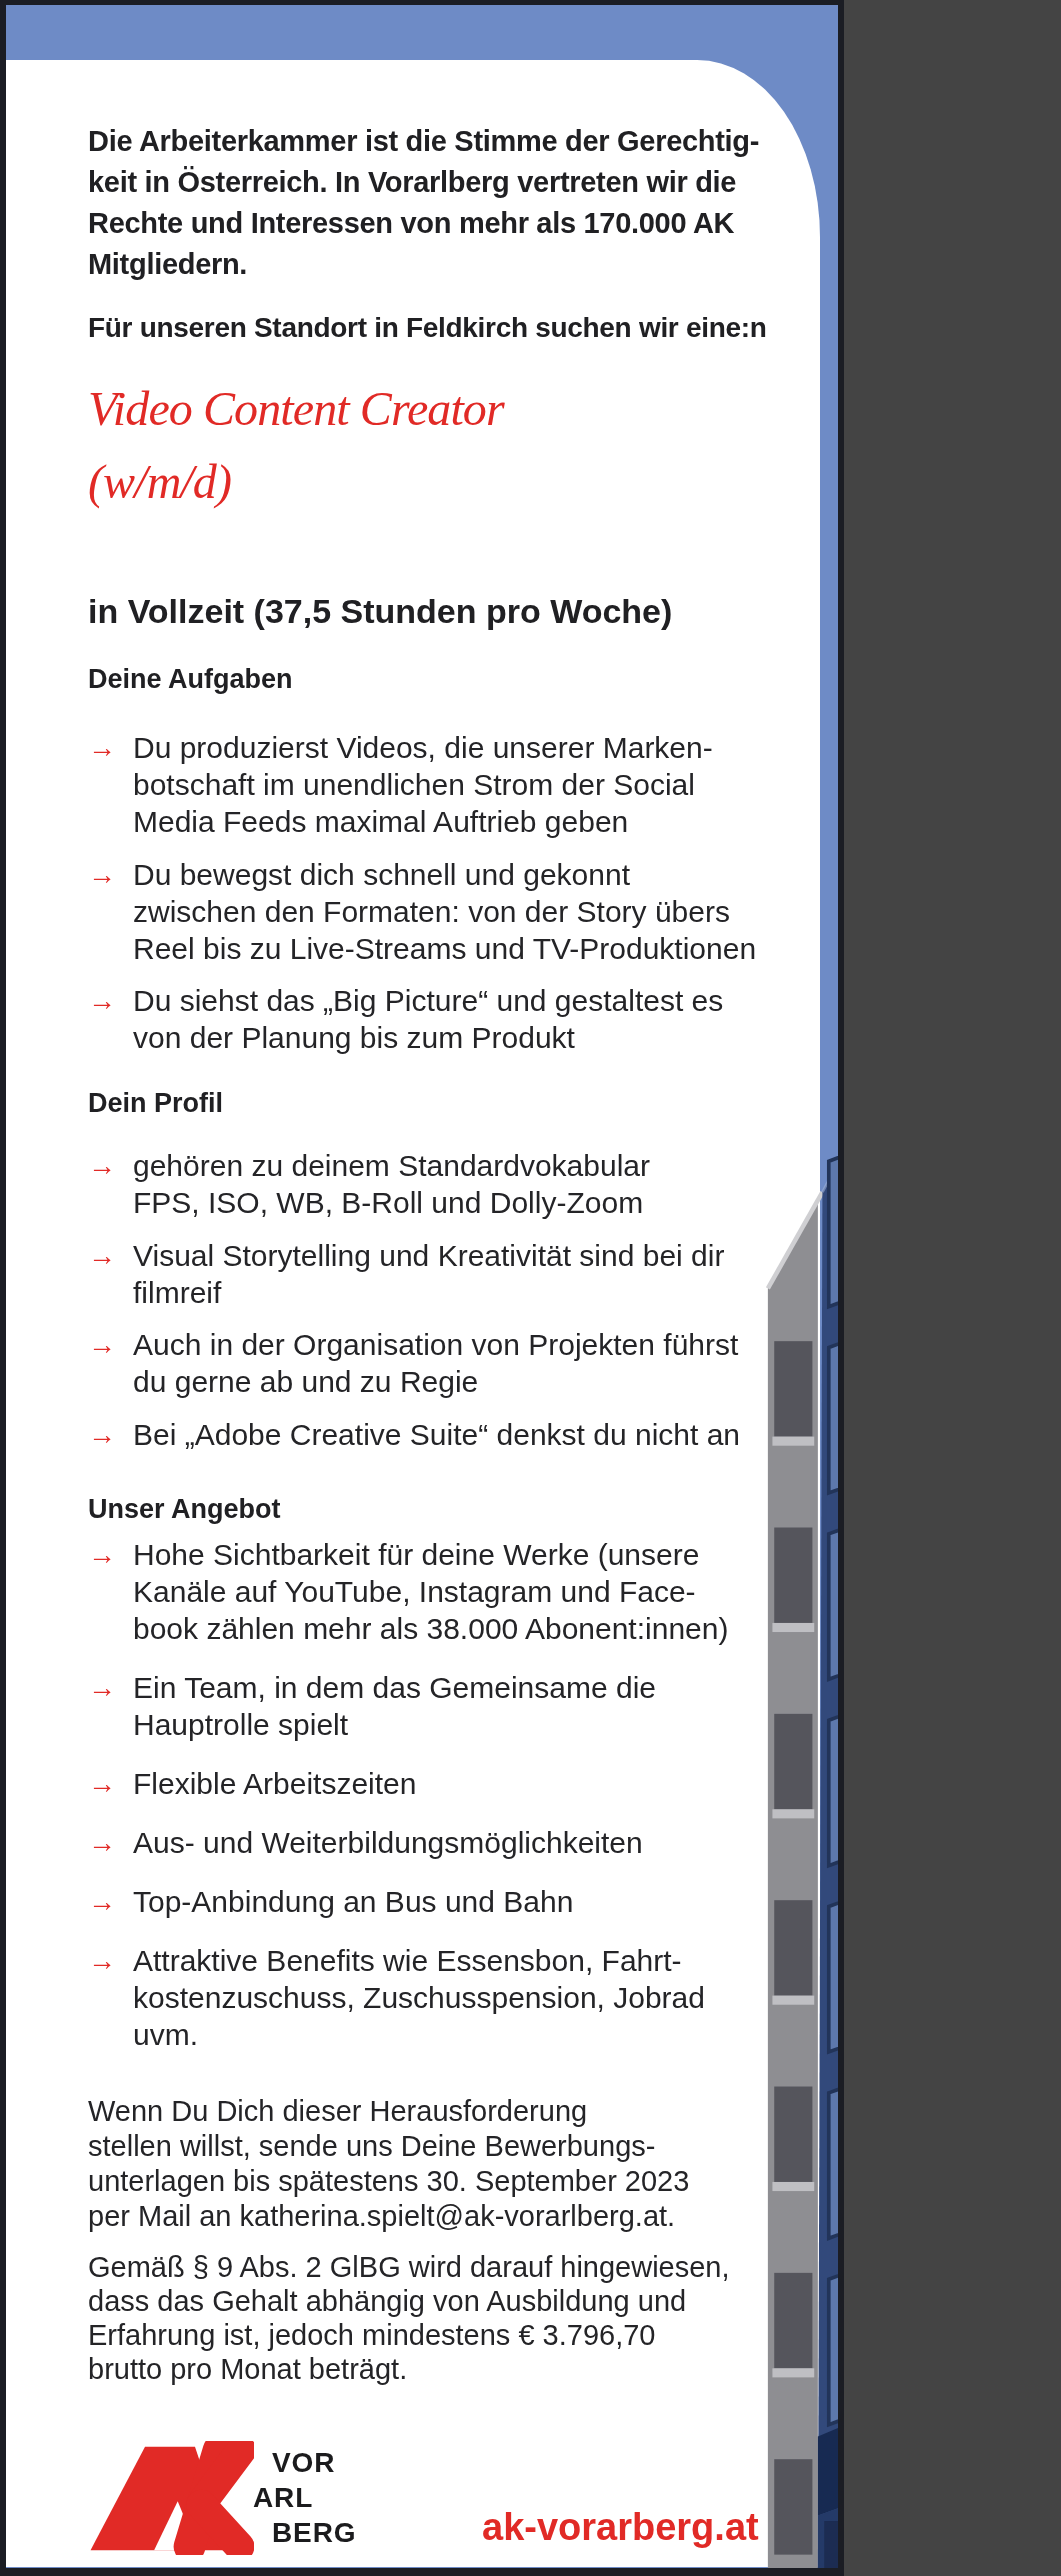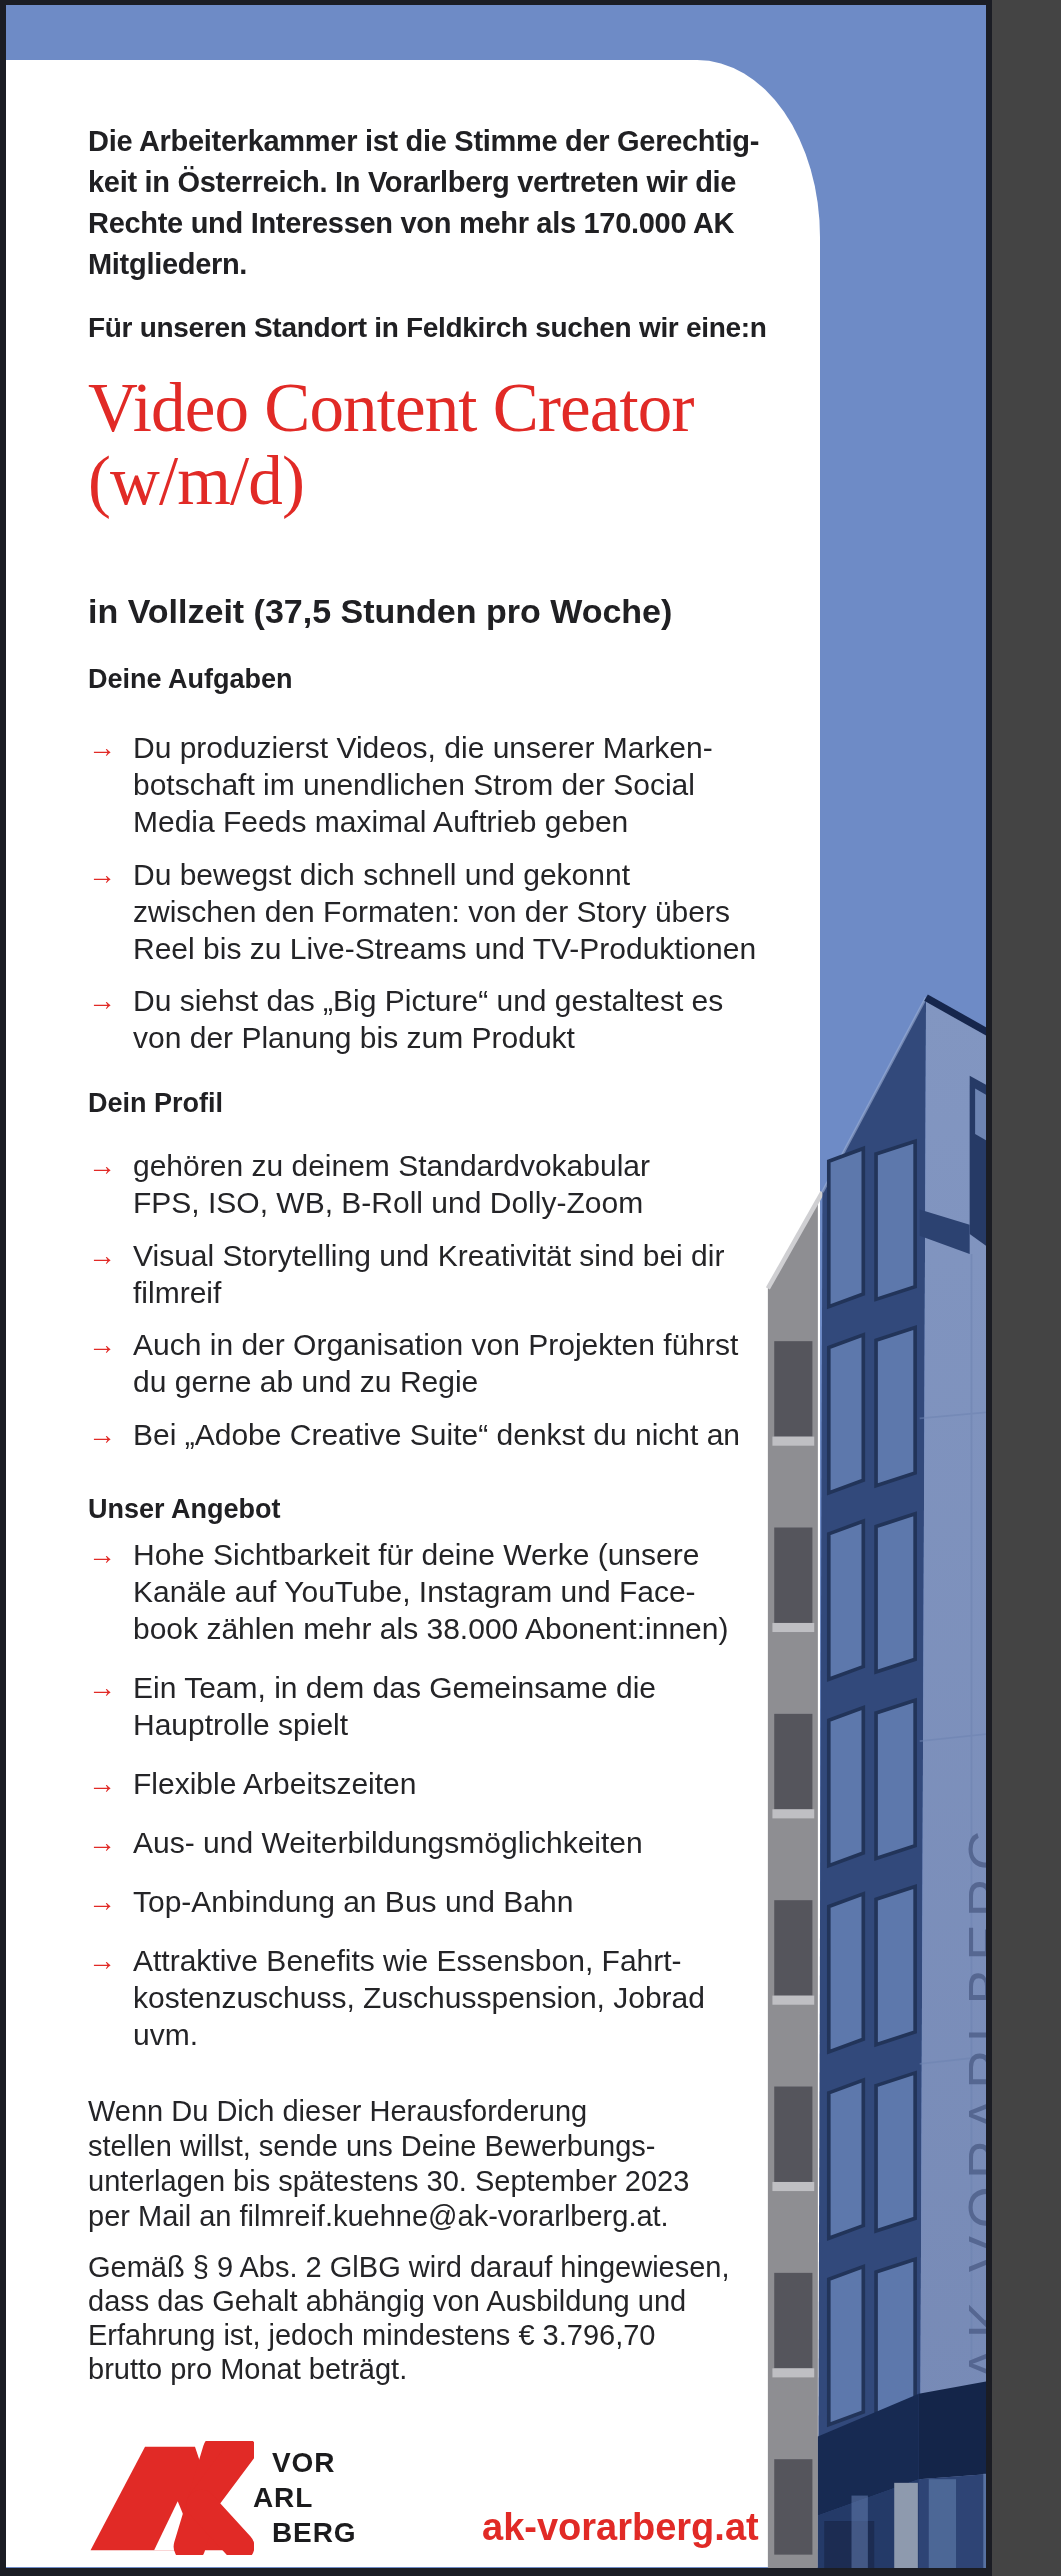--- a/index.html
+++ b/index.html
@@ -1,18 +1,18 @@
 <!DOCTYPE html>
 <html style="font-size:14.5px"><head>
 <meta charset="utf-8">
 <style>
   html,body{margin:0;padding:0;background:#444;}
   .frame{
     position:relative;
-    width:992px;height:2576px;
+    width:844px;height:2576px;
     background:#6e8bc6;
     border-top:5.5px solid #1b1d24;
     border-left:6.4px solid #1b1d24;
     border-right:6.4px solid #1b1d24;
     border-bottom:8.2px solid #1b1d24;
     box-sizing:border-box;
     overflow:hidden;
     font-family:"Liberation Sans", sans-serif;
     color:#202023;
   }
@@ -23,22 +23,22 @@
     height:2507px;
     background:#ffffff;
     border-top-right-radius:123px 177px;
   }
   .abs{position:absolute;}
   .copy{left:82px;}
   .intro{top:116px; font-size:29px; line-height:41px; font-weight:700; letter-spacing:-0.3px;}
   .fuer{top:307px; font-size:28px; font-weight:700; letter-spacing:-0.3px;}
   .title{
     top:367px; font-family:"Liberation Serif", serif;
-    font-size:69px; line-height:73px; font-weight:400;
-    color:#e12a26; letter-spacing:-0.9px;
+    font-size:48px; line-height:73px; font-weight:400;
+    color:#e12a26; letter-spacing:-0.9px;font-style:italic;
   }
   .vollzeit{top:587px; font-size:34px; font-weight:700;}
   .sect-head{font-size:27px; font-weight:700;}
   .h-aufgaben{top:659px;}
   .h-profil{top:1083px;}
   .h-angebot{top:1489px;text-align:right;}
   .blist{left:82px; width:718px;}
   .l-a{top:724px;}
   .l-b{top:1142px;}
   .l-c{top:1531px;}
@@ -181,21 +181,21 @@
           <div>kostenzuschuss, Zuschusspension, Jobrad</div>
           <div>uvm.</div>
         </div>
       </div>
     </div>
 
   <div class="abs copy para close1">
       <div>Wenn Du Dich dieser Herausforderung</div>
       <div>stellen willst, sende uns Deine Bewerbungs-</div>
       <div>unterlagen bis spätestens 30. September 2023</div>
-      <div>per Mail an filmreif.kuehne@ak-vorarlberg.at.</div>
+      <div>per Mail an katherina.spielt@ak-vorarlberg.at.</div>
     </div>
   <div class="abs copy para close2">
       <div>Gemäß § 9 Abs. 2 GlBG wird darauf hingewiesen,</div>
       <div>dass das Gehalt abhängig von Ausbildung und</div>
       <div>Erfahrung ist, jedoch mindestens € 3.796,70</div>
       <div>brutto pro Monat beträgt.</div>
     </div>
 
   <svg class="abs logo-mark" width="168" height="114" viewBox="85 2680 185 125">
     <g fill="#e12a26" stroke="none">

